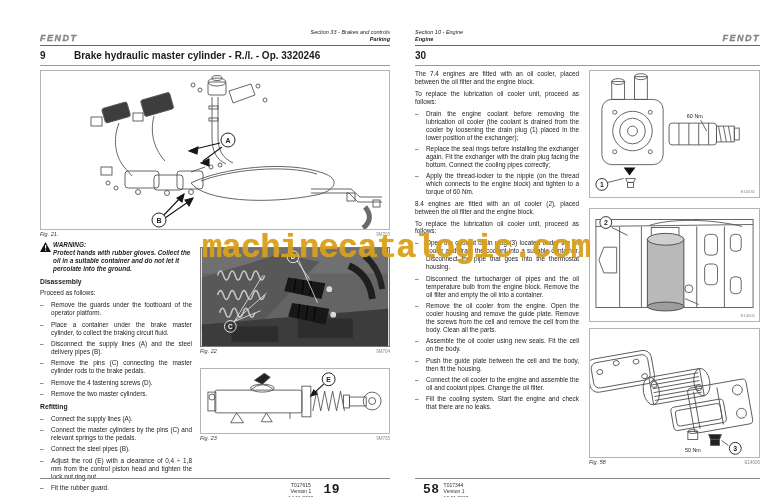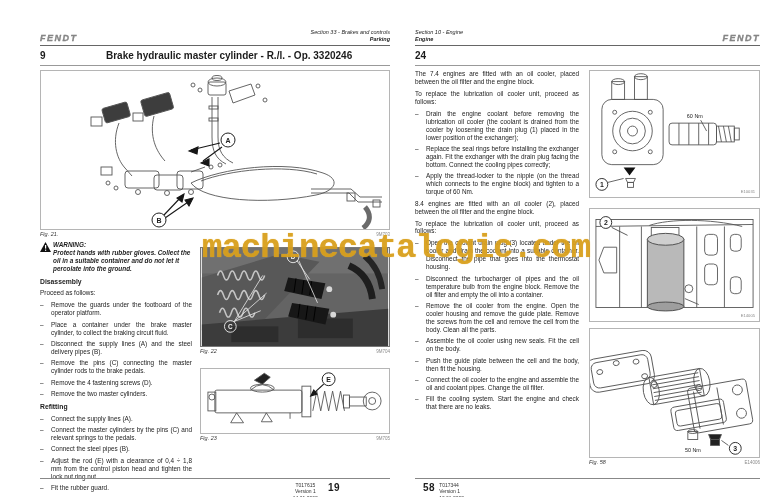--- a/index.html
+++ b/index.html
@@ -13,21 +13,21 @@
          border-bottom:1px solid #666; padding-bottom:2px; height:20px; }
   .hdr-lines { font-size:5.5px; line-height:1.3; font-style:italic; color:#222; }
   .hdr-lines .l2 { font-weight:bold; }
   .ta-r { text-align:right; }
   .logo { font-size:9px; font-weight:800; font-style:italic; color:#8a8a8a;
           letter-spacing:1.5px; -webkit-text-stroke:0.3px #777; }
 
   .headrow { display:flex; align-items:baseline; padding:4px 0 4px 0;
              border-bottom:1px solid #999; }
   .headrow .num { width:34px; font-size:10px; font-weight:bold; }
-  .headrow .ttl { font-size:10px; font-weight:bold;margin-left:32px; }
+  .headrow .ttl { font-size:10px; font-weight:bold; }
 
   .figbox { border:1px solid #b5b5b5; background:#fff; position:relative; }
   .caprow { display:flex; justify-content:space-between; align-items:baseline;
             margin-top:1px; }
   .figcap { font-size:5.5px; font-style:italic; color:#333; }
   .figid  { font-size:4.5px; color:#8a8a8a; }
 
   .cols { display:flex; margin-top:4px; }
   .txtcol { font-size:6.4px; line-height:1.24; }
   #left-page .txtcol { width:152px; }
@@ -42,21 +42,21 @@
 
   .warn { display:flex; margin-bottom:4px; }
   .warn-icon { width:13px; flex:none; padding-top:1px; }
   .warn-body { font-size:6.4px; font-style:italic; font-weight:bold; line-height:1.25; }
   .warn-label { display:block; }
 
   .footer { position:absolute; top:452px; left:0; right:0;
             border-top:1px solid #888; padding-top:3px;
             display:flex; align-items:flex-start; }
   .docblock { font-size:5px; line-height:1.25; color:#333; text-align:center; }
-  .pagenum { font-size:10px; font-weight:bold; letter-spacing:0.5px; }
+  .pagenum { font-size:13px; font-weight:bold; letter-spacing:0.5px;font-family:Liberation Mono, monospace; }
   #left-page .footer  { justify-content:flex-end; padding-right:50px; gap:10px; }
   #right-page .footer { justify-content:flex-start; padding-left:8px; gap:4px; }
 
   .gap4 { height:4px; } .gap10 { height:10px; } .gap6 { height:6px; } .gap14 { height:14px; }
 
   #watermark { position:absolute; left:202px; top:229px; z-index:40;
     font-size:34px; font-weight:bold; letter-spacing:-1px; color:#d9a01c;
     opacity:0.95; white-space:nowrap; text-shadow:0 0 1px #e8b23a;font-family:Liberation Mono, monospace; }
 
   svg text { font-family:"Liberation Sans", sans-serif; }
@@ -276,21 +276,21 @@
 <div class="page" id="right-page">
   <div class="hdr">
     <div class="hdr-lines">
       <div>Section 10 - Engine</div>
       <div class="l2">Engine</div>
     </div>
     <span class="logo">FENDT</span>
   </div>
 
   <div class="headrow">
-    <span class="num">24</span>
+    <span class="num">30</span>
   </div>
 
   <div class="cols">
     <div class="txtcol">
       <div class="para">The 7.4 engines are fitted with an oil cooler, placed between the oil filter and the engine block.</div>
       <div class="para">To replace the lubrication oil cooler unit, proceed as follows:</div>
       <div class="step">Drain the engine coolant before removing the lubrication oil cooler (the coolant is drained from the cooler by loosening the drain plug (1) placed in the lower position of the exchanger);</div>
       <div class="step">Replace the seal rings before installing the exchanger again. Fit the exchanger with the drain plug facing the bottom. Connect the cooling pipes correctly;</div>
       <div class="step">Apply the thread-locker to the nipple (on the thread which connects to the engine block) and tighten to a torque of 60 Nm.</div>
       <div class="para">8.4 engines are fitted with an oil cooler (2), placed between the oil filter and the engine block.</div>

